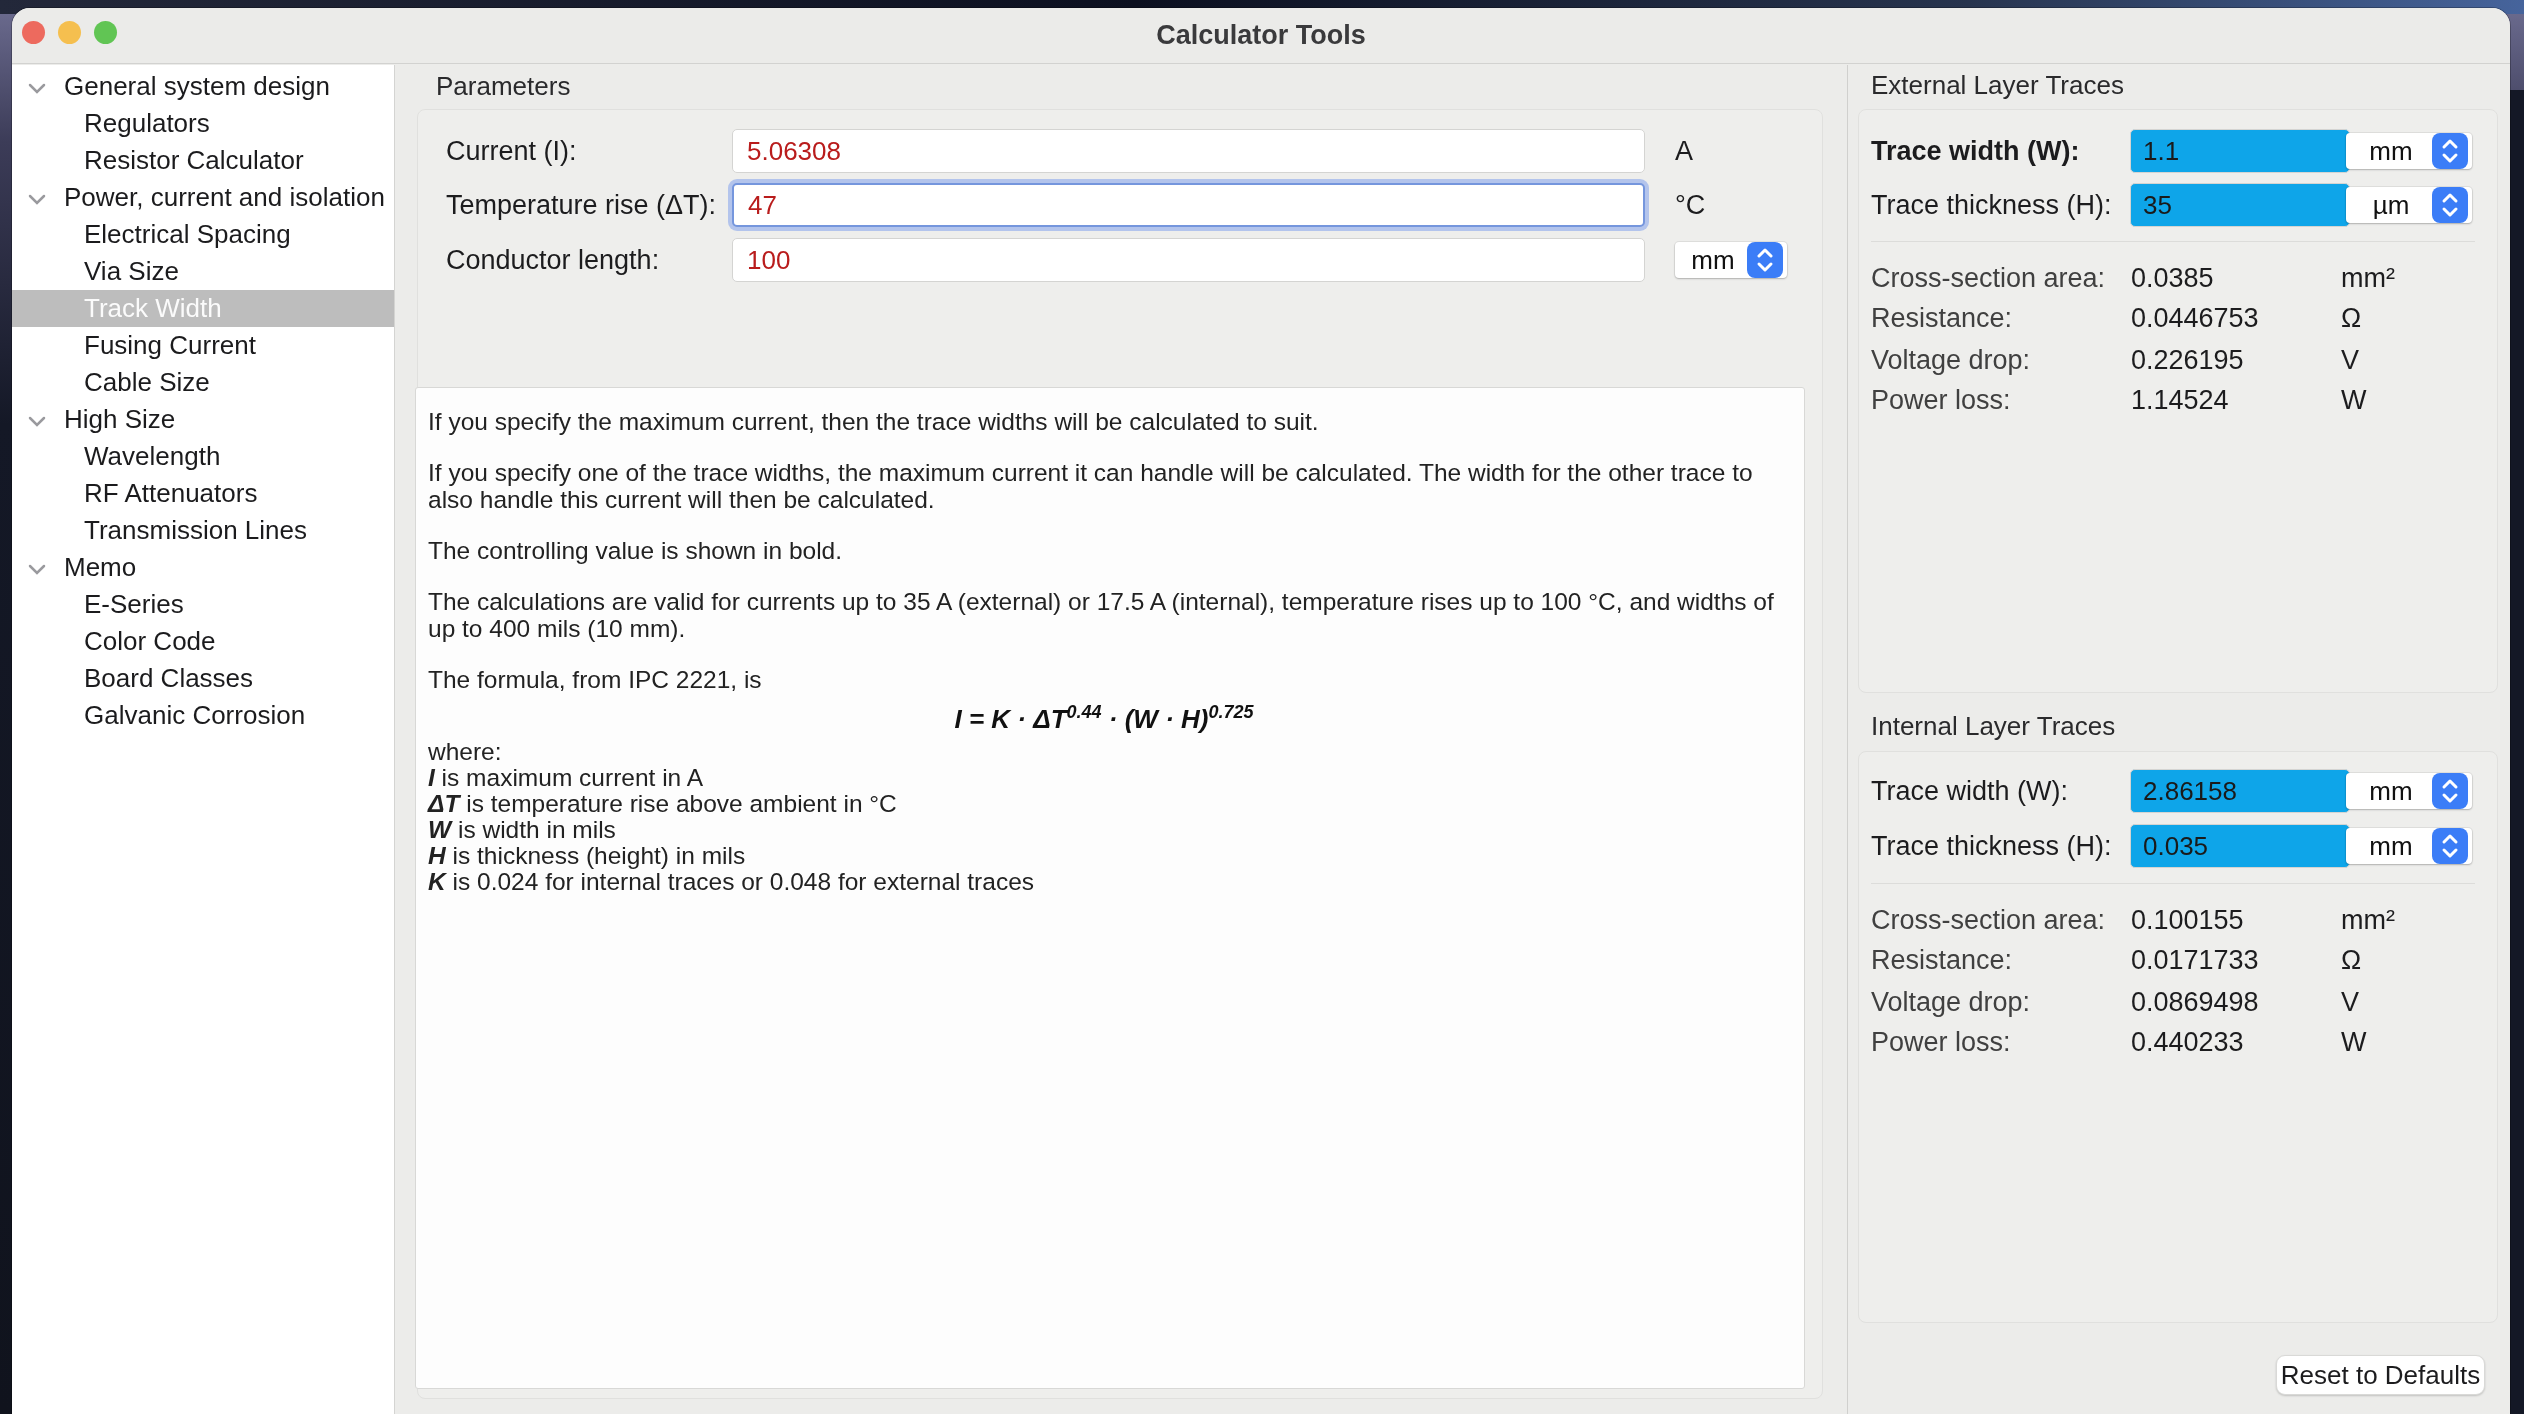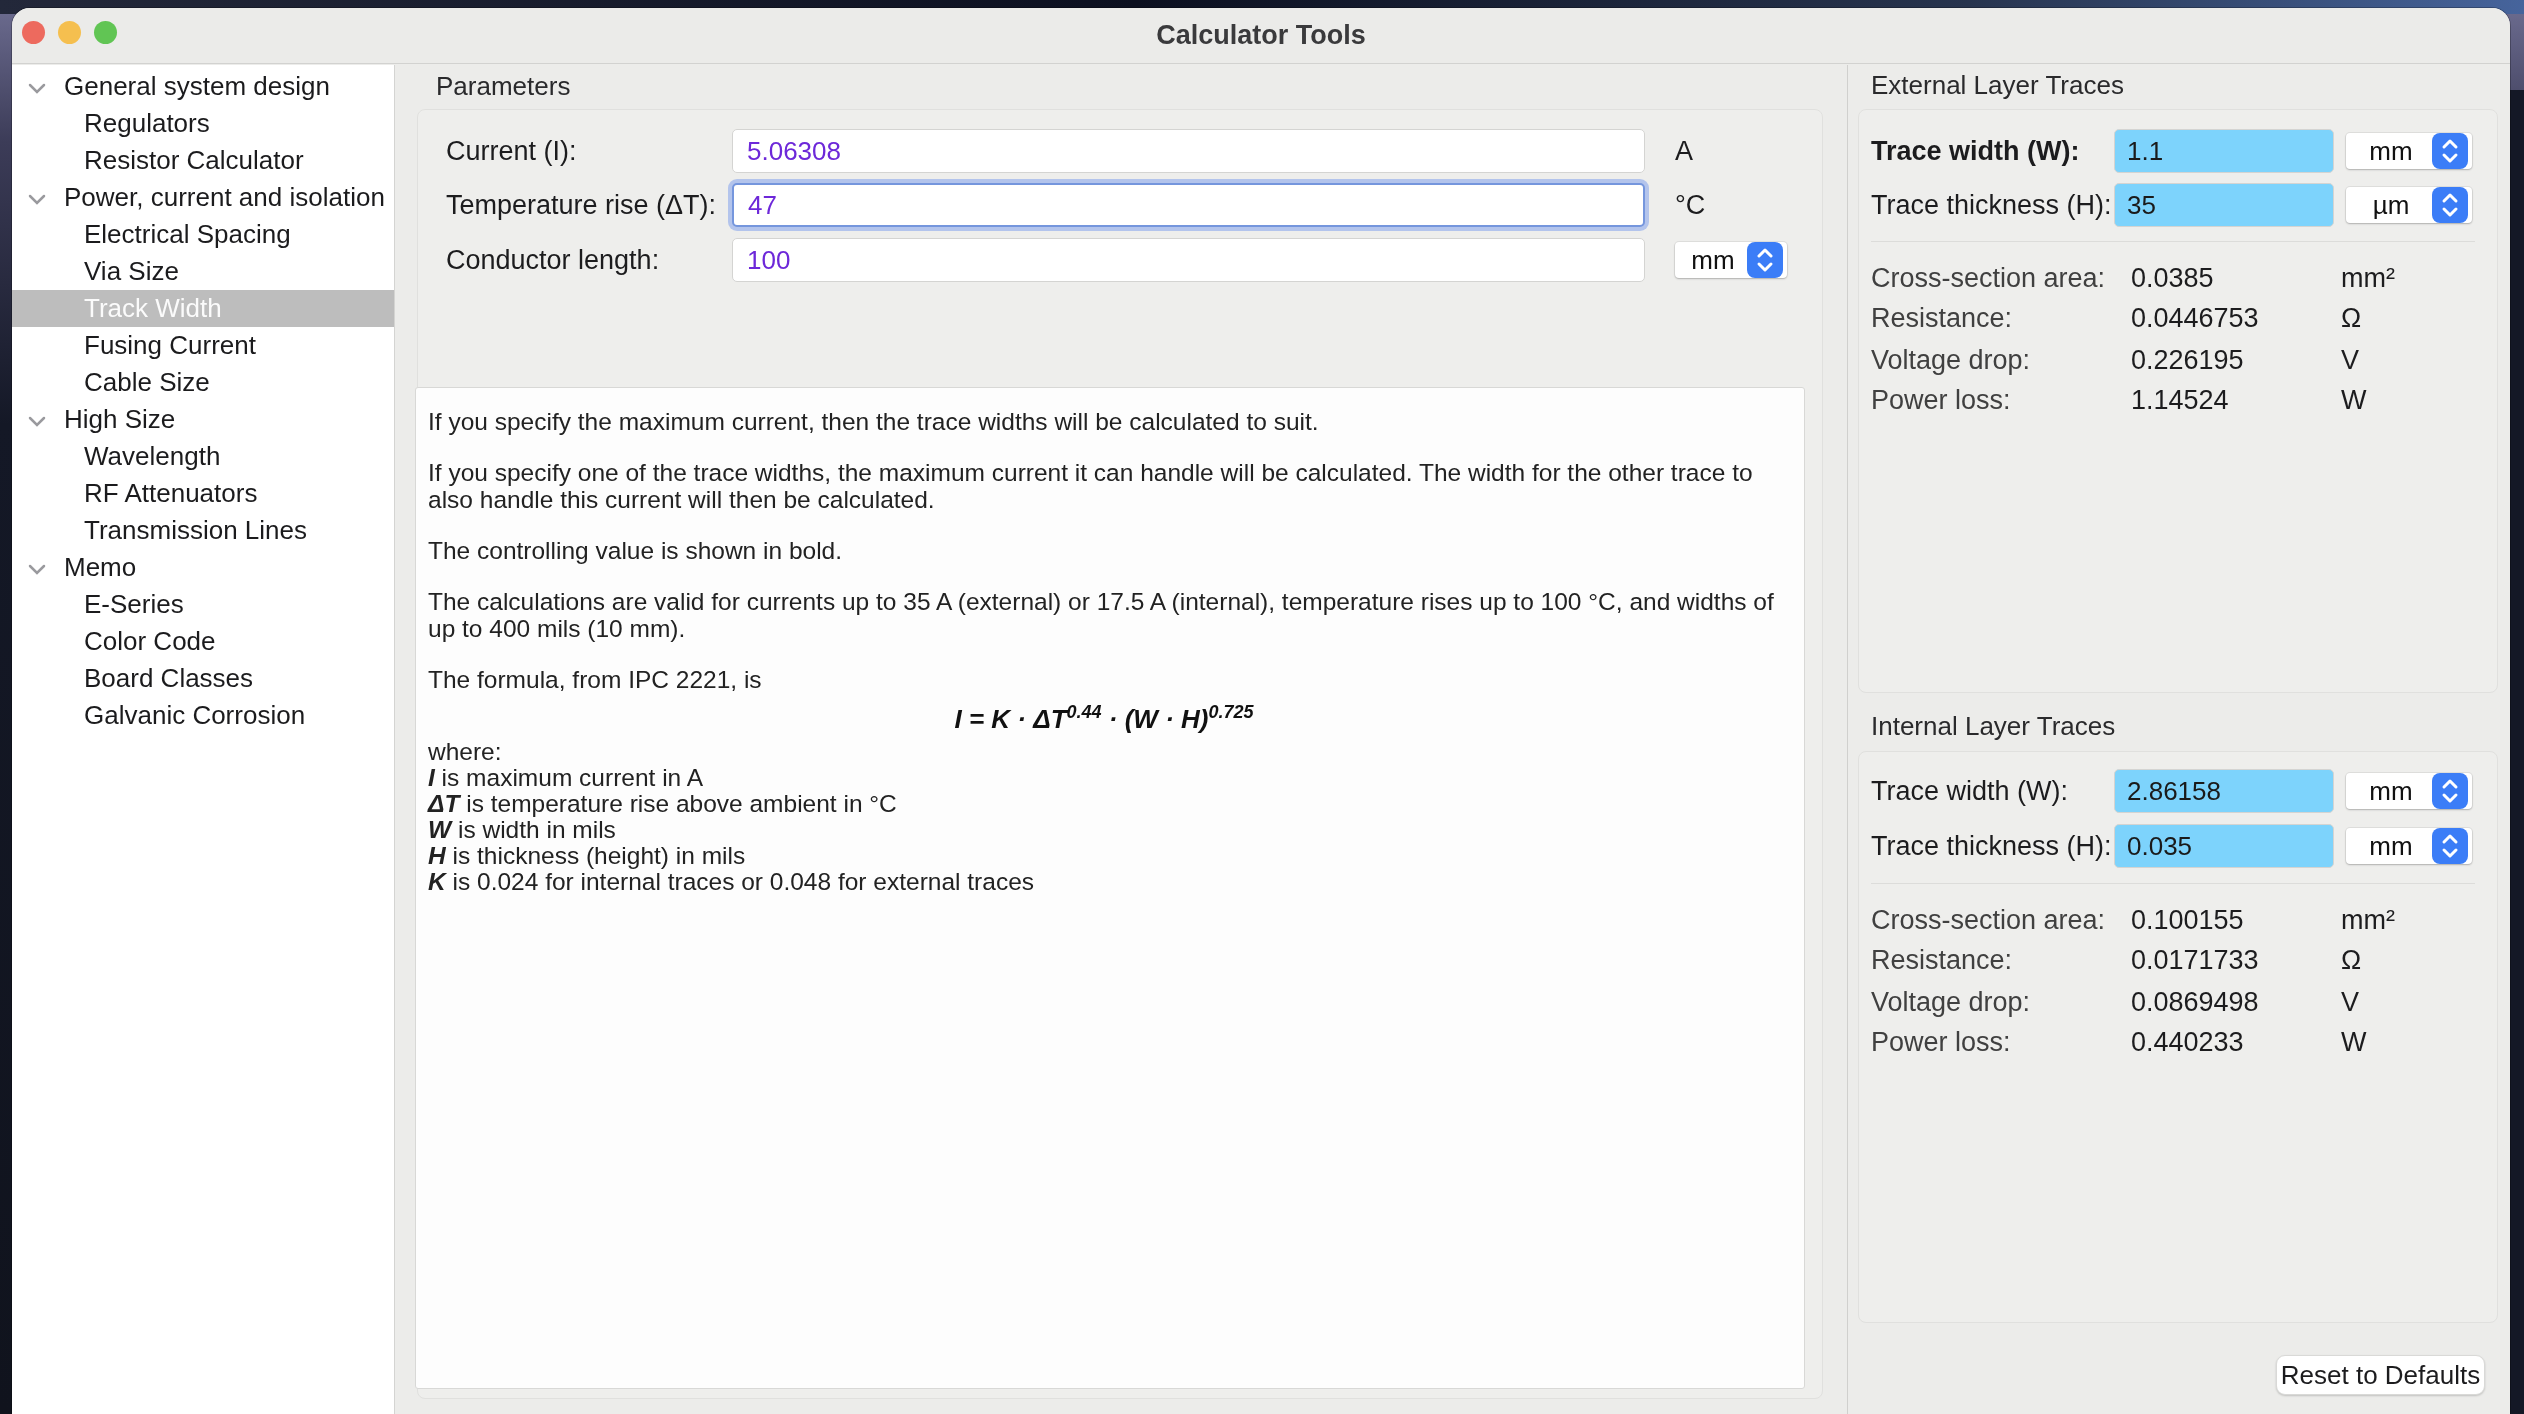--- a/index.html
+++ b/index.html
@@ -34,21 +34,21 @@
   
   .middle { width:1452px; position:relative; background:#ececea; }
   .section-label { font-size:26px; color:#2a2a2c; }
   .mid-params-label { position:absolute; left:41px; top:6px;text-align:right; }
   .groupbox { position:absolute; background:#eeeeec; border:1px solid #e0e0de; border-radius:8px; }
   .mid-groupbox { left:22px; top:44px; width:1406px; height:1290px; }
   .param-row { position:absolute; height:44px; display:flex; align-items:center; }
   .param-label { position:absolute; left:51px; font-size:27px; color:#1c1c1e; }
   .text-input { position:absolute; left:337px; width:913px; height:44px; background:#ffffff;
     border:1px solid #d4d4d2; border-radius:5px; font-size:26px; padding:0 14px;
-    font-family:"Liberation Sans", sans-serif; color:#6d28d9; }
+    font-family:"Liberation Sans", sans-serif; color:#b91c1c; }
   .text-input.focused { border:2px solid #7596dd; box-shadow:0 0 0 4px #b3c4ec; }
   .text-input.disabled { background:#e9e9e7; border-color:#dddddb; color:#a9a9ad; }
   .unit-label { position:absolute; left:1280px; font-size:27px; color:#1c1c1e; }
   .unit-select { position:absolute; height:36px; background:#ffffff; border-radius:4px;
     box-shadow:0 1px 2px rgba(0,0,0,.22), 0 0 0 1px rgba(0,0,0,.06);
     display:flex; align-items:center; cursor:default;justify-content:center; }
   .unit-select .sel-text { flex:1; text-align:center; font-size:26px; color:#111; padding-left:4px; }
   .stepper { width:36px; height:36px; margin-right:4px; border-radius:8px; background:#3b7df7;
     display:flex; flex-direction:column; align-items:center; justify-content:center; gap:2px; }
   .mid-unit-select { left:1280px; width:112px; }
@@ -65,21 +65,21 @@
 
   
   .rightpanel { width:663px; position:relative; background:#ececea; border-left:1px solid #d0d0ce; }
   .rp-label-ext { position:absolute; left:23px; top:5px; }
   .rp-label-int { position:absolute; left:23px; top:646px; }
   .ext-groupbox { left:10px; top:44px; width:640px; height:584px; }
   .int-groupbox { left:10px; top:686px; width:640px; height:572px; }
   .rp-row { position:absolute; height:44px; display:flex; align-items:center; }
   .rp-field-label { position:absolute; left:23px; font-size:27px; color:#1c1c1e; }
   .rp-field-label.bold { font-weight:700; }
-  .rp-input { position:absolute; left:266px; width:220px; height:44px; background:#7dd3fc;
+  .rp-input { position:absolute; left:282px; width:220px; height:44px; background:#0ea5e9;
     border:1px solid #d4d4d2; border-radius:5px; font-size:26px; padding:0 12px;
     font-family:"Liberation Sans", sans-serif; color:#1a1a1a; }
   .rp-unit-select { left:498px; width:126px; }
   .rp-sep { position:absolute; left:23px; width:604px; height:1px; background:#dcdcda; }
   .result-row { position:absolute; height:40px; display:flex; align-items:center; width:100%; }
   .res-label { position:absolute; left:23px; font-size:27px; color:#404040;text-align:right; }
   .res-value { position:absolute; left:283px; font-size:27px; color:#1c1c1e; }
   .res-unit  { position:absolute; left:493px; font-size:27px; color:#1c1c1e; }
   .reset-btn { position:absolute; left:428px; top:1290px; width:209px; height:40px;
     background:#ffffff; border:1px solid #d9d9d7; border-radius:9px; font-size:26px;

